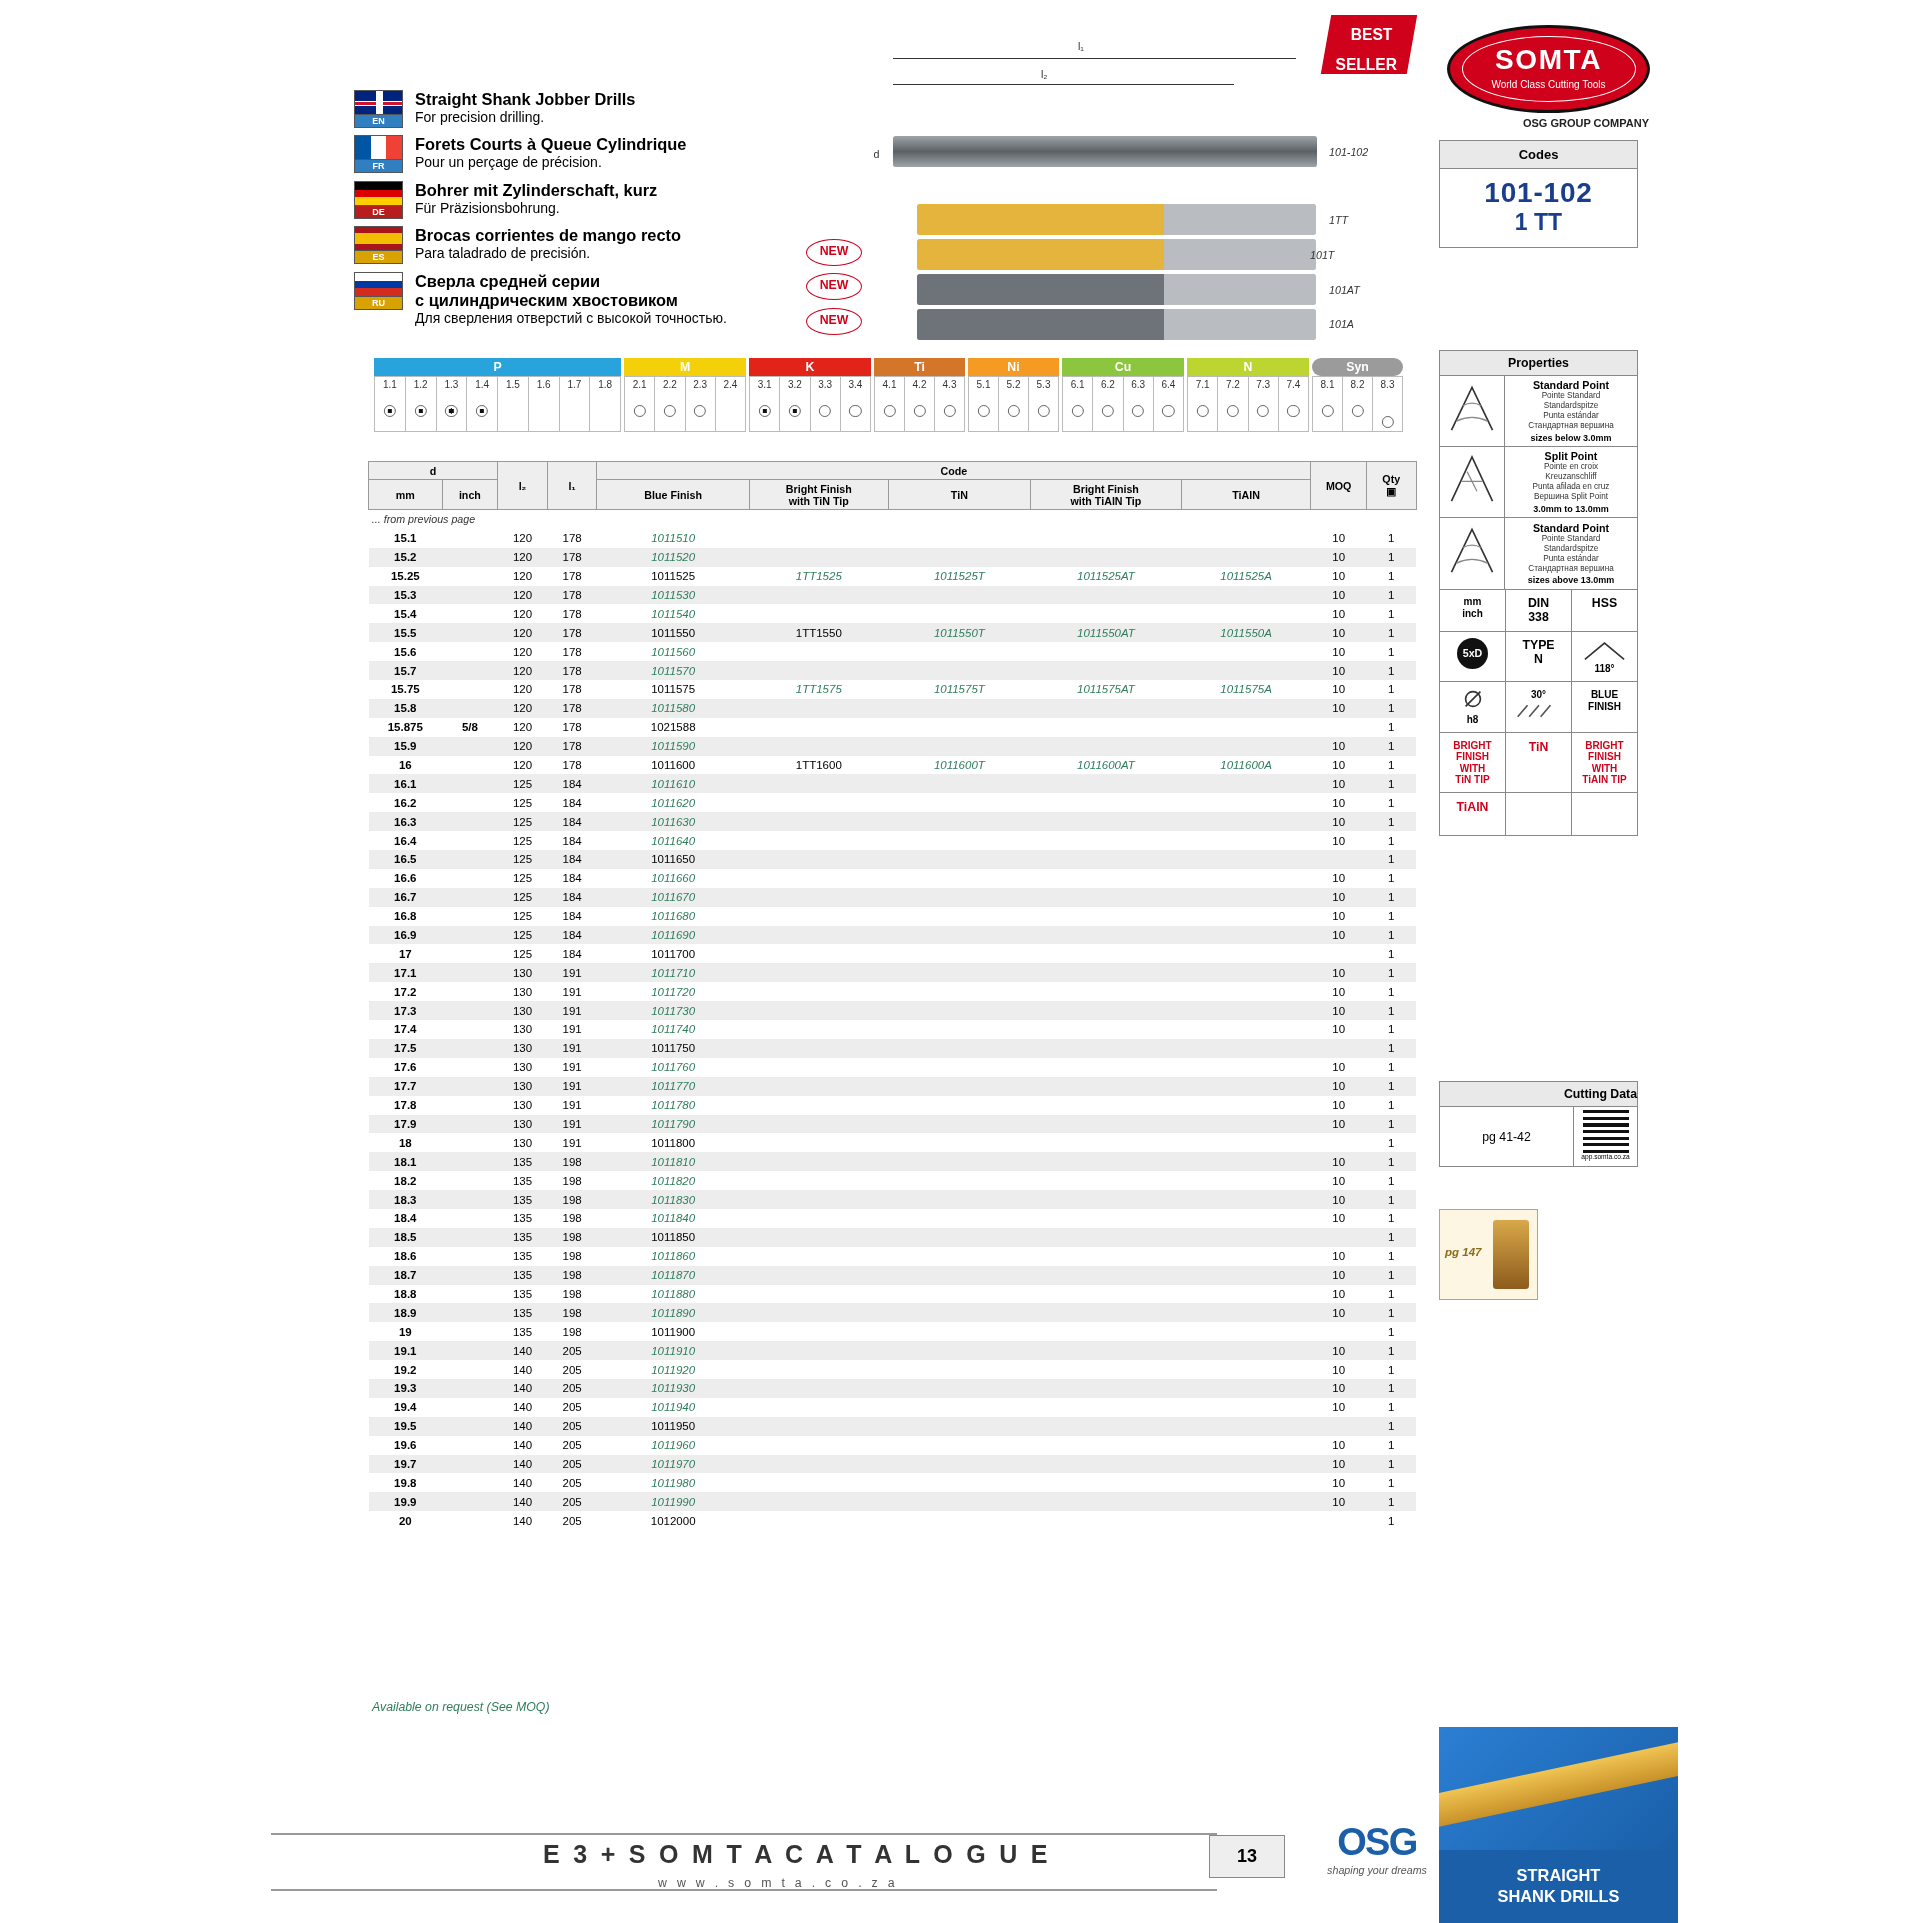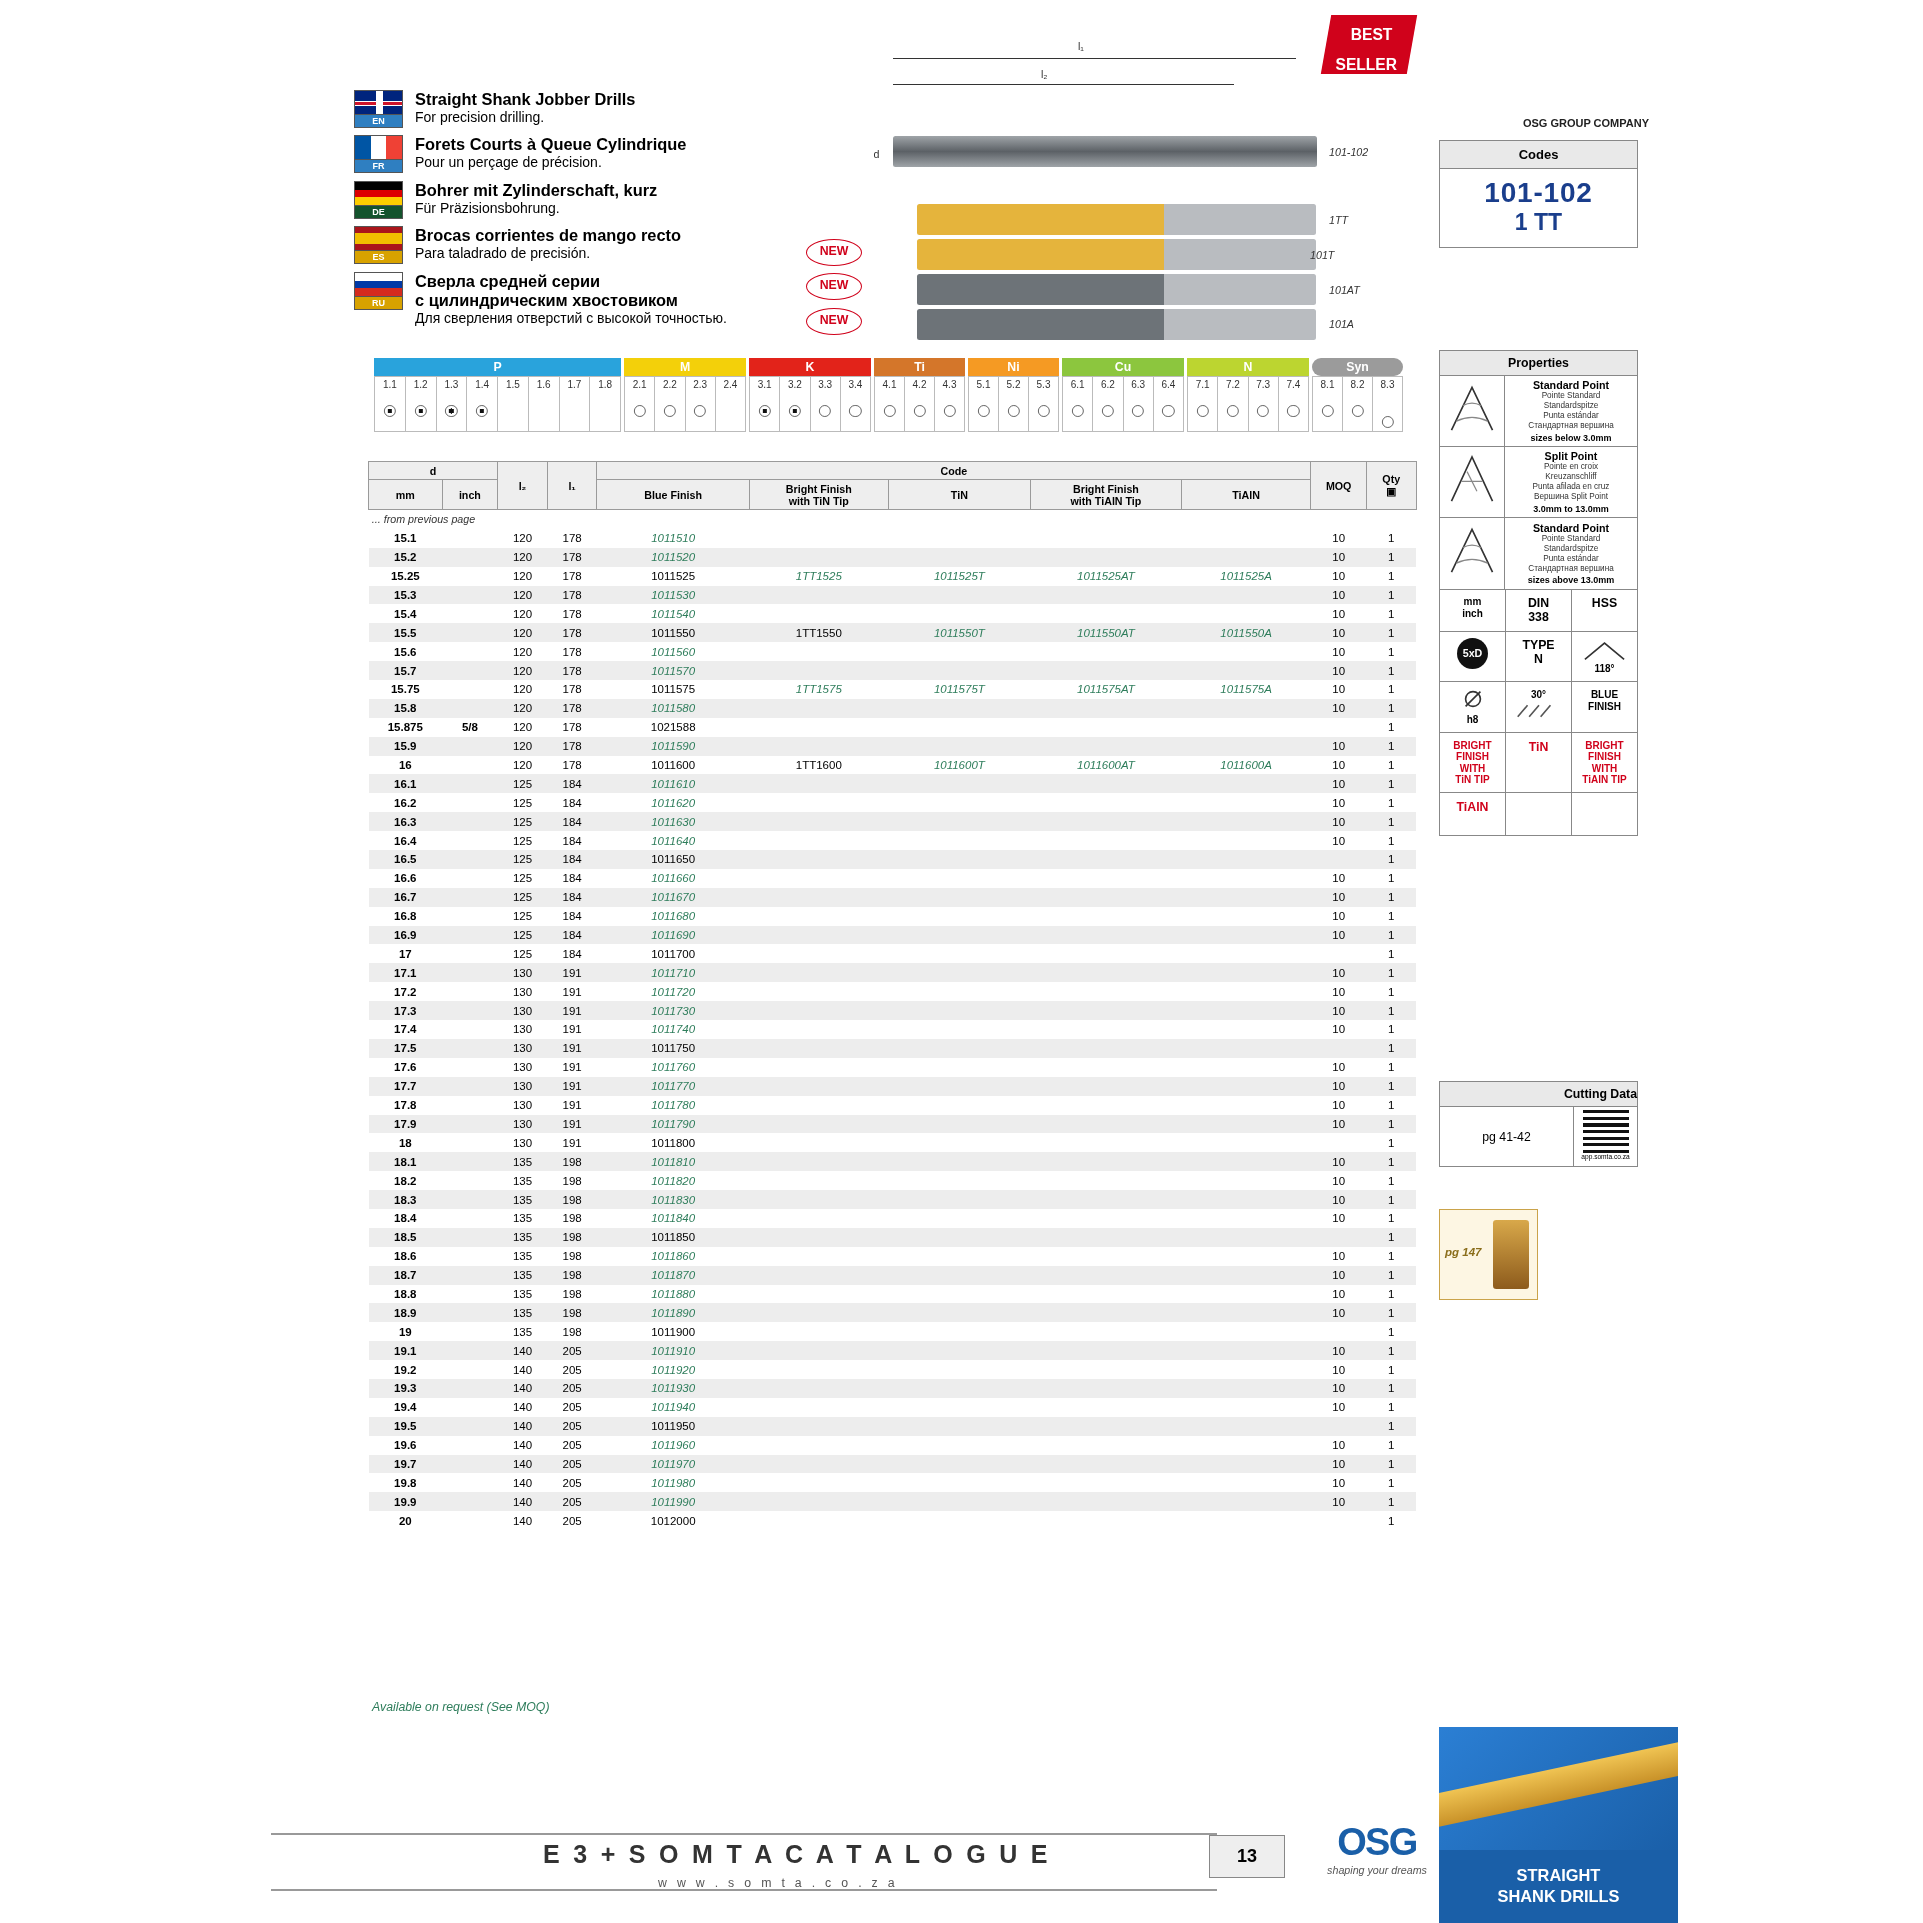--- a/index.html
+++ b/index.html
@@ -20,21 +20,21 @@
   .f-en:before{content:"";position:absolute;left:0;top:10px;width:49px;height:5px;background:#fff;}
   .f-en:after{content:"";position:absolute;left:21.4px;top:0;width:6.6px;height:25px;background:#fff;}
   .f-en .cr{position:absolute;left:0;top:10.7px;width:49px;height:3.3px;background:#cf142b;}
   .f-en .cr2{position:absolute;left:22px;top:0;width:5px;height:25px;background:#cf142b;}
   .f-fr{background:linear-gradient(to right,#0055a4 0 33.3%,#ffffff 33.3% 66.6%,#ef4135 66.6% 100%);}
   .f-de{background:linear-gradient(to bottom,#000 0 33.3%,#dd0000 33.3% 66.6%,#ffce00 66.6% 100%);}
   .f-es{background:linear-gradient(to bottom,#aa151b 0 25%,#f1bf00 25% 75%,#aa151b 75% 100%);}
   .f-ru{background:linear-gradient(to bottom,#fff 0 33.3%,#0039a6 33.3% 66.6%,#d52b1e 66.6% 100%);}
   .tag-en{background:#2f7fc1;}
   .tag-fr{background:#2f7fc1;}
-  .tag-de{background:#14532d;}
+  .tag-de{background:#b91c1c;}
   .tag-es{background:#d8a200;}
   .tag-ru{background:#d8a200;}
 
   
   .drillarea{position:absolute;left:872px;top:33px;width:535px;height:313px;}
   .dimline{position:absolute;font-size:10.7px;color:#333;}
   .drill{position:absolute;height:31px;border-radius:2.5px;}
   .drillLabel{position:absolute;font-size:10.7px;font-style:italic;color:#333;}
   .newbadge{position:absolute;width:54px;height:25px;border:1.6px solid #d0021b;border-radius:50%;color:#d0021b;font-size:12.3px;font-weight:bold;text-align:center;line-height:22px;background:#fff;}
 
@@ -220,20 +220,25 @@
     <div class="newbadge" style="left:-66px;top:275px;">NEW</div>
     <div class="drill" style="left:45px;top:276px;width:399px;background:linear-gradient(to right,#6d7378 0 62%,#b9bcc0 62% 100%);"></div>
     <div class="drillLabel" style="left:457px;top:285px;">101A</div>
   </div>
 
   <div class="bestseller">
     <span>BEST</span>
     <span>SELLER</span>
   </div>
 
+  <div class="somta">
+    <div class="inner"></div>
+    <div class="txt">SOMTA</div>
+    <div class="sub">World Class Cutting Tools</div>
+  </div>
   <div class="osggroup">OSG GROUP COMPANY</div>
 
   <div class="codesbox">
     <div class="hd">Codes</div>
     <div class="bd">
       <div class="c1">101-102</div>
       <div class="c2">1 TT</div>
     </div>
   </div>
 

